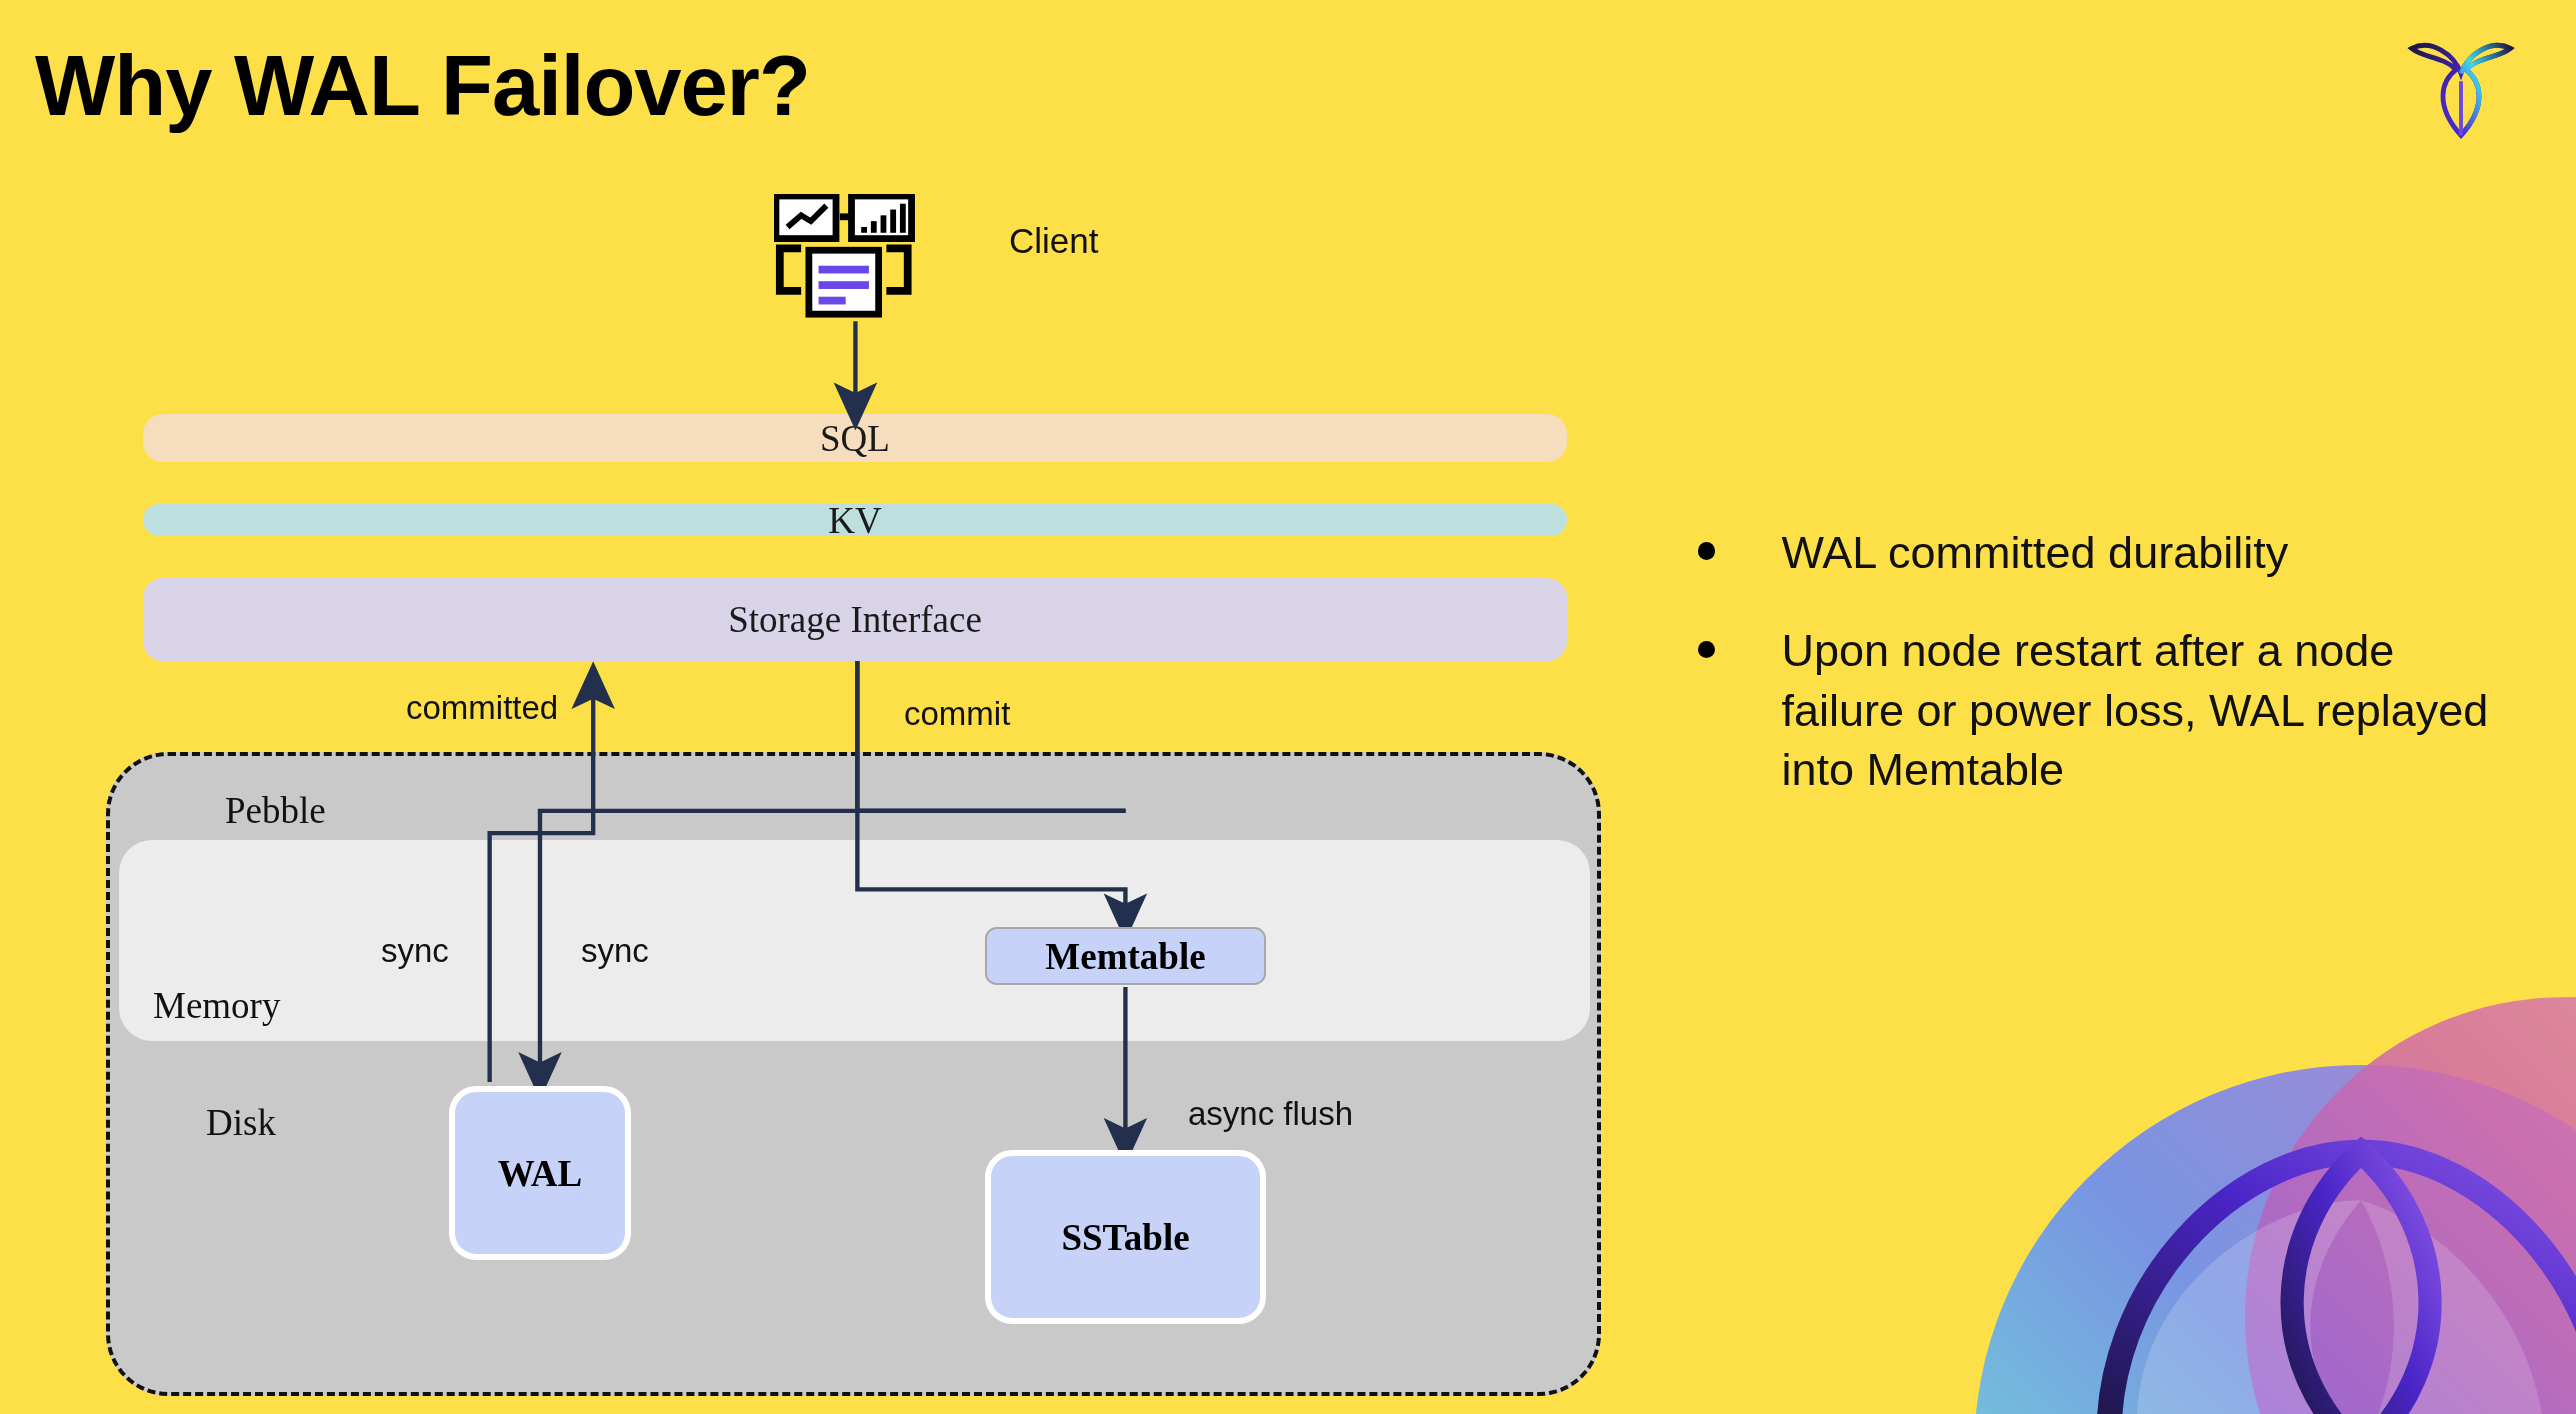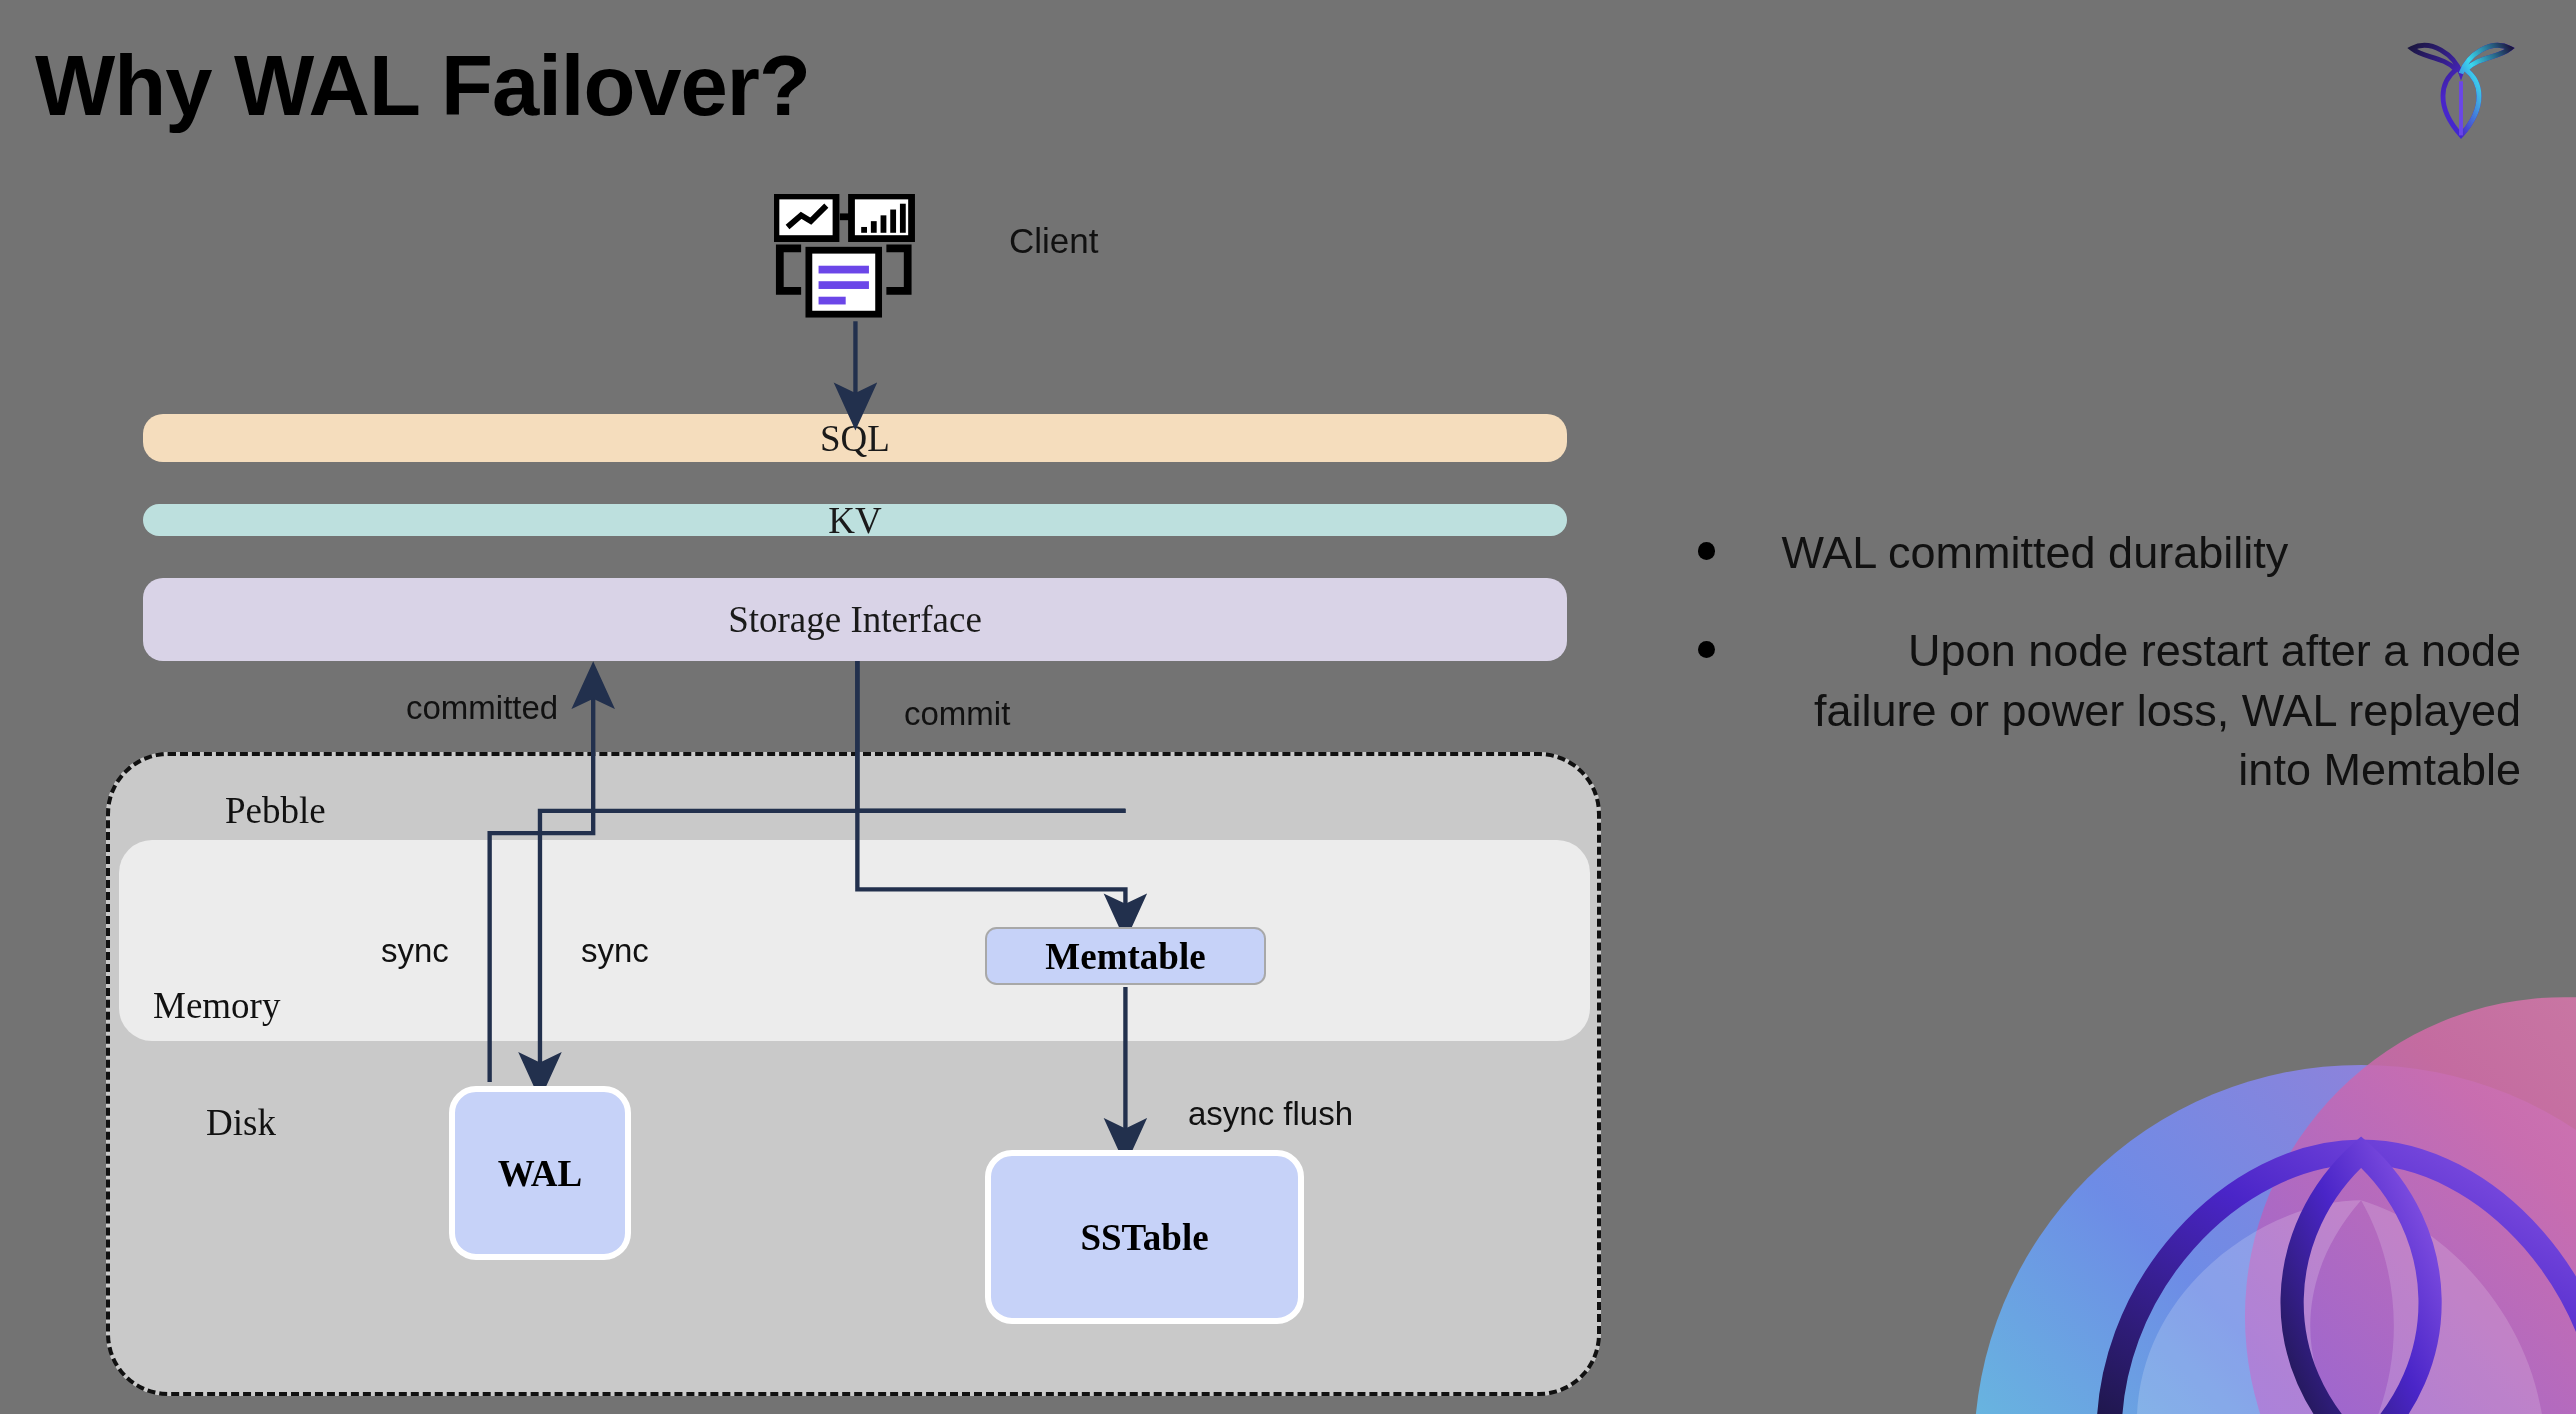--- a/index.html
+++ b/index.html
@@ -1,19 +1,19 @@
 <!DOCTYPE html>
 <html><head>
 <meta charset="utf-8">
 <style>
   html,body{margin:0;padding:0;background:#ffffff;}
   body{width:2576px;height:1415px;position:relative;overflow:hidden;
        font-family:"Liberation Sans", sans-serif;}
 
-  #slide{position:absolute;inset:0;background:#737373;overflow:hidden;text-align:right;}
+  #slide{position:absolute;inset:0;background:#fde047;overflow:hidden;}
 
   
   #title{position:absolute;left:35px;top:39px;font-size:85px;font-weight:bold;
          letter-spacing:-1px;color:#000;font-family:"Liberation Sans",sans-serif;
          line-height:1.1;white-space:nowrap;}
 
   
   #logo{position:absolute;left:2402px;top:31px;width:118px;height:116px;}
 
   
@@ -47,21 +47,21 @@
               font-family:"Liberation Serif",serif;color:#111;}
 
   
   .node{position:absolute;background:#c6d2f8;display:flex;align-items:center;
         justify-content:center;font-family:"Liberation Serif",serif;
         font-weight:bold;color:#000;box-sizing:border-box;}
   #node-memtable{left:985px;top:927px;width:281px;height:58px;font-size:37px;
                  border:2.9px solid #a8a8a8;border-radius:11.6px;}
   #node-wal{left:449px;top:1086px;width:182px;height:174px;font-size:37px;
             border:6.8px solid #fff;border-radius:27px;}
-  #node-sstable{left:985px;top:1150px;width:319px;height:174px;font-size:37px;
+  #node-sstable{left:985px;top:1150px;width:281px;height:174px;font-size:37px;
                 border:6.8px solid #fff;border-radius:27px;}
 
   
   .elabel{position:absolute;font-family:"Liberation Sans",sans-serif;
           font-size:33px;color:#111;white-space:nowrap;}
   #lbl-committed{left:406px;top:689px;}
   #lbl-commit{left:904px;top:675px;margin-top:20px;}
   #lbl-sync1{left:381px;top:932px;}
   #lbl-sync2{left:581px;top:932px;}
   #lbl-asyncflush{left:1188px;top:1095px;}

